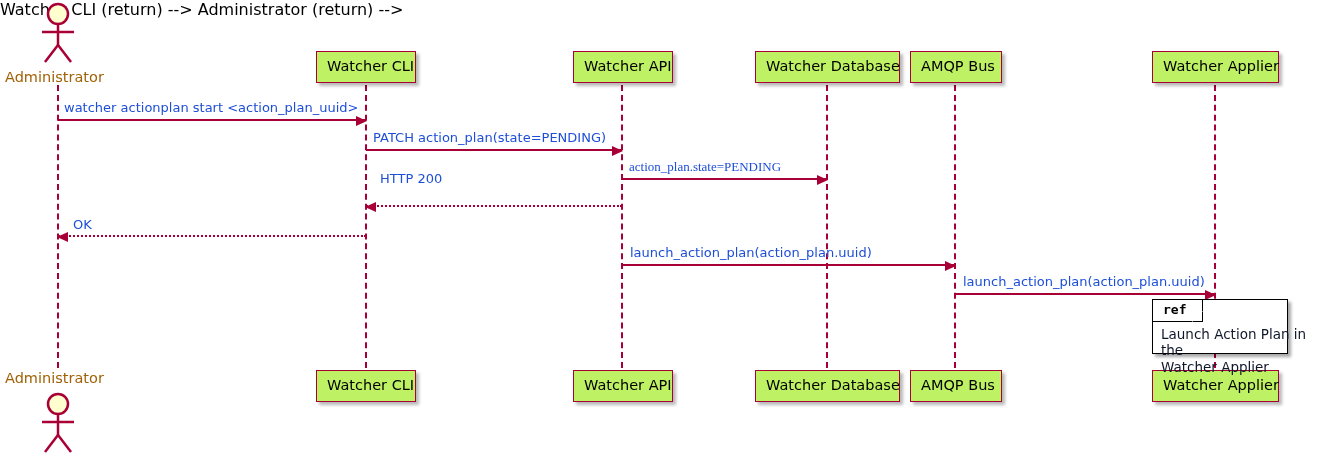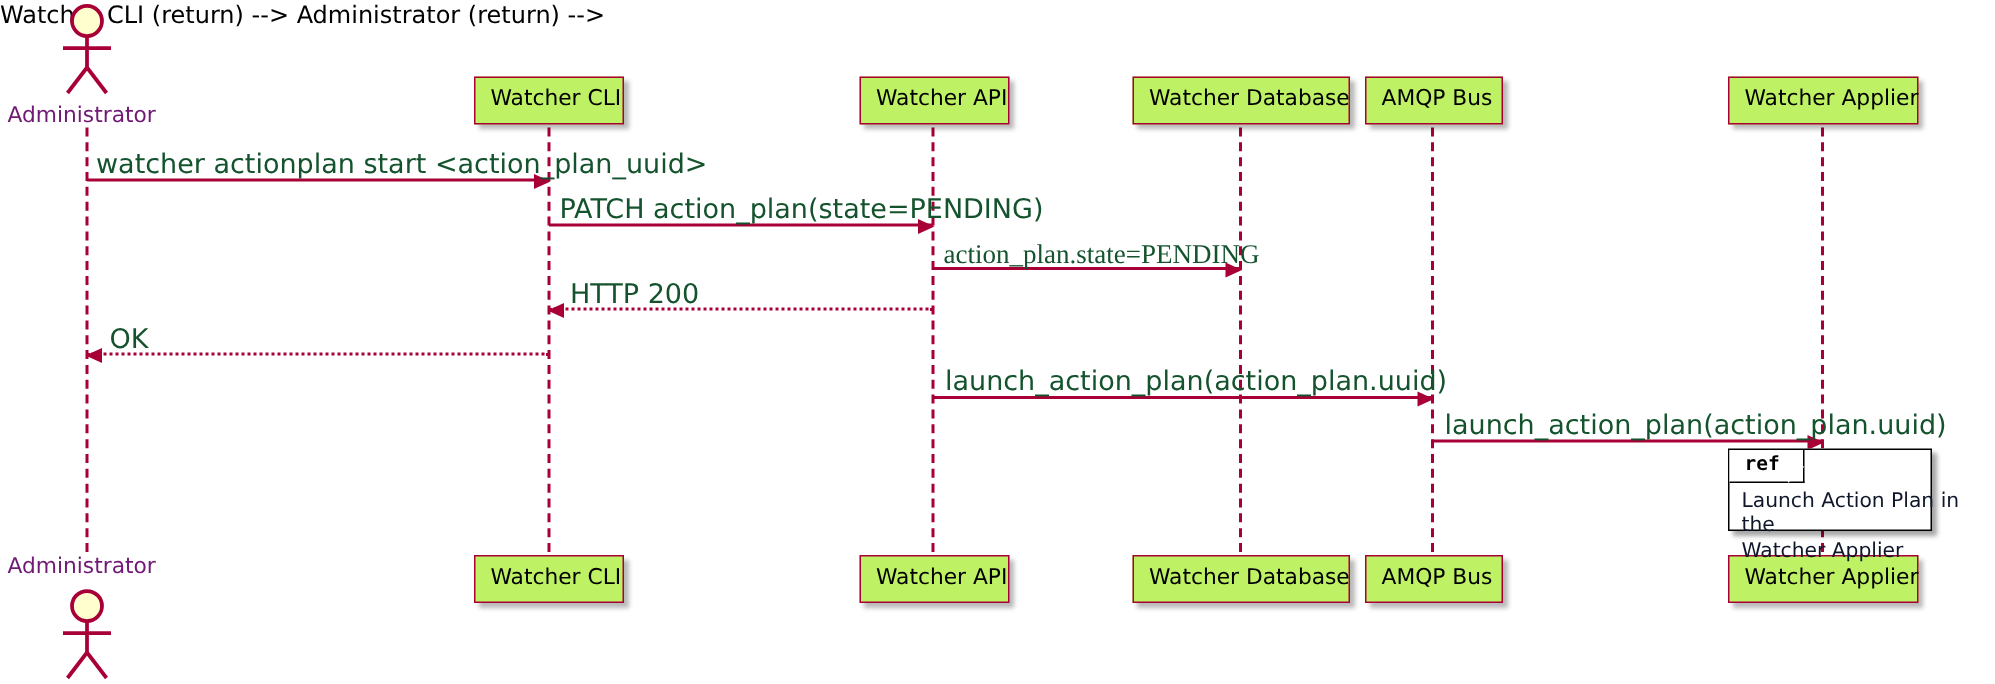--- a/index.html
+++ b/index.html
@@ -42,21 +42,21 @@
 
   
   .actor-wrap {
     position: absolute;
     width: 60px;
     text-align: center;
   }
   .actor-label {
     position: absolute;
     font-size: 14.5px;
-    color: #701a75;
+    color: #a16207;
     white-space: nowrap;
   }
 
   
   .msg {
     position: absolute;
     height: 0;
     border-top: 2px solid #A80036;
   }
   .msg.dotted {
@@ -74,22 +74,22 @@
     border-left: 11px solid #A80036;
   }
   .arrowhead.left {
     left: -1px;
     border-top: 5px solid transparent;
     border-bottom: 5px solid transparent;
     border-right: 11px solid #A80036;
   }
   .msg-label {
     position: absolute;
-    font-size: 18px;
-    color: #14532d;
+    font-size: 13px;
+    color: #1d4ed8;
     white-space: nowrap;
     line-height: 1;
   }
 
   
   .refbox {
     position: absolute;
     background: #FFFFFF;
     border: 1.5px solid #000000;
     box-shadow: 3px 3px 3px rgba(0,0,0,0.35);
@@ -203,21 +203,21 @@
   
   <div class="msg" style="left:622px; top:178px; width:205px;">
     <span class="arrowhead right"></span>
   </div>
   <div class="msg-label" style="left:629px; top:160px;font-family:Liberation Serif, serif;">action_plan.state=PENDING</div>
 
    Watcher CLI (return) --&gt;
   <div class="msg dotted" style="left:366px; top:205px; width:256px;">
     <span class="arrowhead left"></span>
   </div>
-  <div class="msg-label" style="left:380px; top:188px;">HTTP 200</div>
+  <div class="msg-label" style="left:380px; top:172px;">HTTP 200</div>
 
    Administrator (return) --&gt;
   <div class="msg dotted" style="left:58px; top:235px; width:308px;">
     <span class="arrowhead left"></span>
   </div>
   <div class="msg-label" style="left:73px; top:218px;">OK</div>
 
   
   <div class="msg" style="left:622px; top:264px; width:333px;">
     <span class="arrowhead right"></span>

